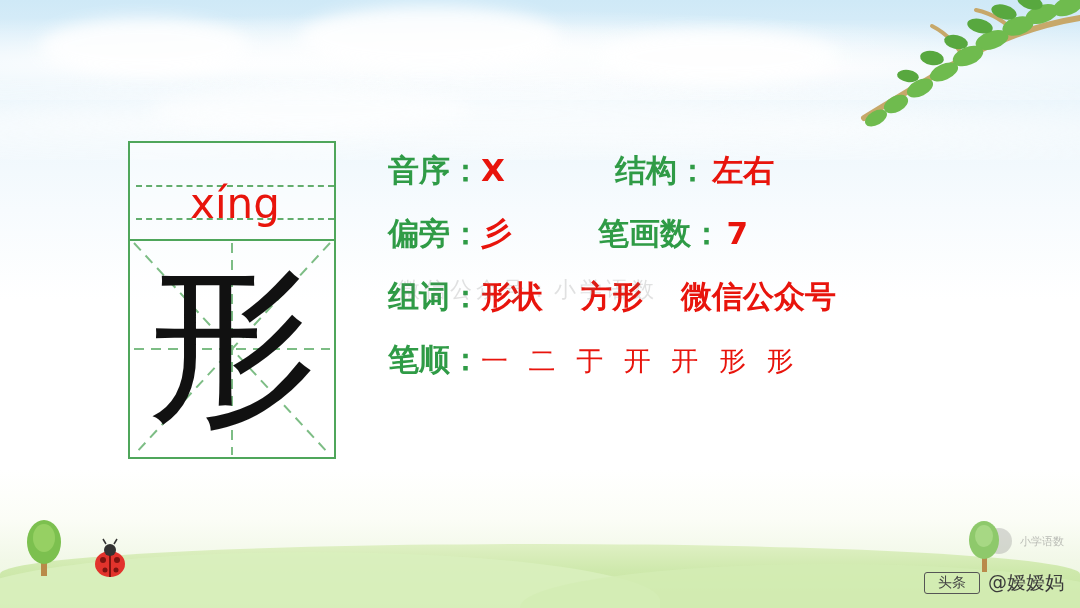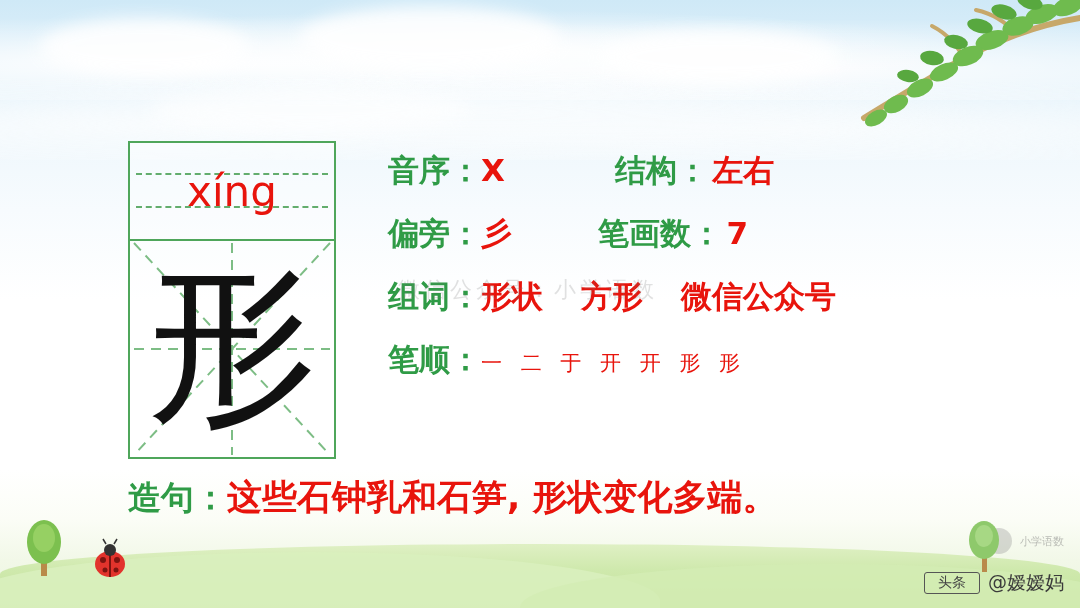--- a/index.html
+++ b/index.html
@@ -157,23 +157,24 @@
   .char-box .divider {
     position: absolute;
     left: 0;
     top: 96px;
     width: 100%;
     border-top: 2px solid #4fa65b;
   }
   .pinyin-cell {
     position: absolute;
     left: 0;
-    top: 0;
+    top: 12px;
     width: 100%;
     height: 96px;
+    padding-left: 6px;
   }
   .pinyin-cell .dash {
     position: absolute;
     left: 6px;
     right: 6px;
     border-top: 2px dashed #63ad6d;
   }
   .pinyin-cell .dash.d1 { top: 30px; }
   .pinyin-cell .dash.d2 { top: 63px; }
   .pinyin-text {
@@ -243,21 +244,21 @@
     color: #e8140c;
     font-size: 31px;
     font-family: "DejaVu Sans", sans-serif;
     font-weight: bold;
   }
   .row-1 .seg2 { margin-left: 110px; }
   .row-2 .seg2 { margin-left: 86px; }
   .words .w { margin-right: 38px; }
   .stroke-seq {
     color: #e8140c;
-    font-size: 21px;
+    font-size: 27px;
     font-family: "DejaVu Sans", sans-serif;
     letter-spacing: 6px;
   }
   .sentence {
     position: absolute;
     left: 128px;
     top: 474px;
     display: flex;
     align-items: baseline;
     white-space: nowrap;
@@ -377,24 +378,20 @@
       <span class="val w">方形</span>
       <span class="val w">微信公众号</span>
     </div>
 
     <div class="row">
       <span class="lbl">笔顺：</span>
       <span class="stroke-seq">一 二 于 开 开 形 形</span>
     </div>
   </div>
 
-  <div class="sentence">
-    <span class="lbl">造句：</span>
-    <span class="val">这些石钟乳和石笋, 形状变化多端。</span>
-  </div>
 
   <div class="wm-center">微信公众号：小学语数</div>
 
   <div class="wm-logo">
     <span class="badge"></span>
     <span>小学语数</span>
   </div>
 
   <div class="toutiao">
     <span class="tt-logo">头条</span>

